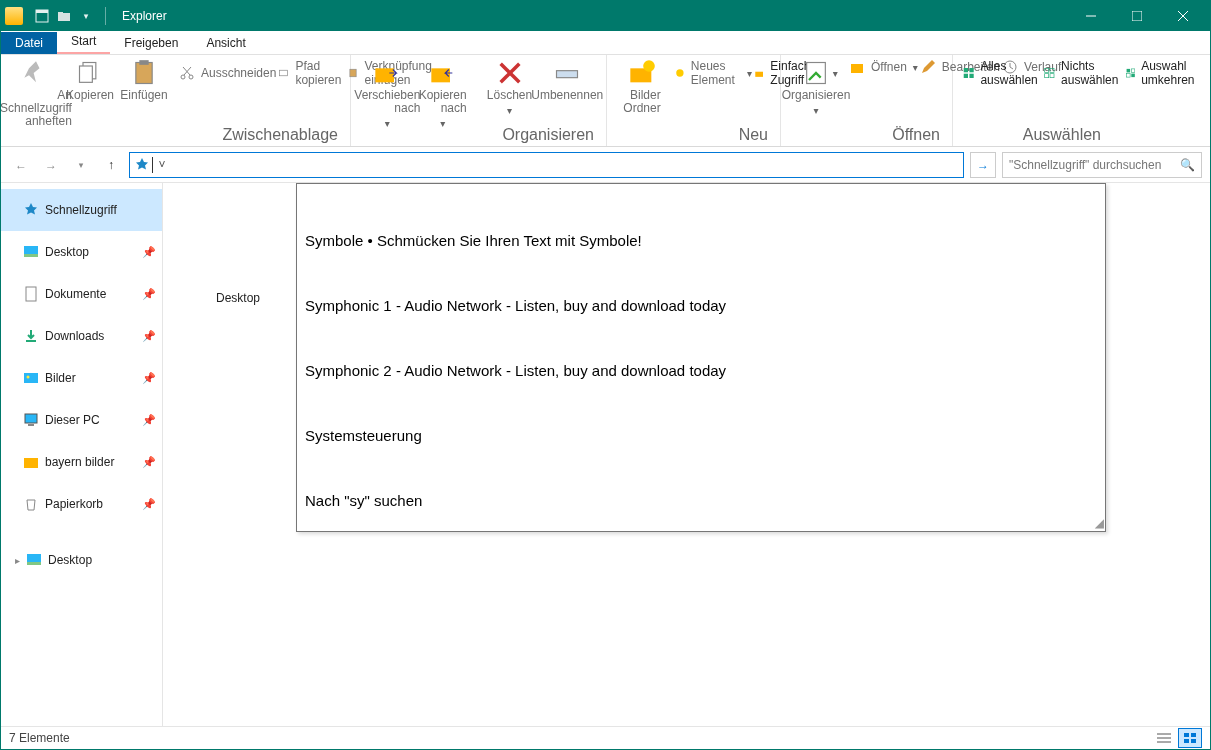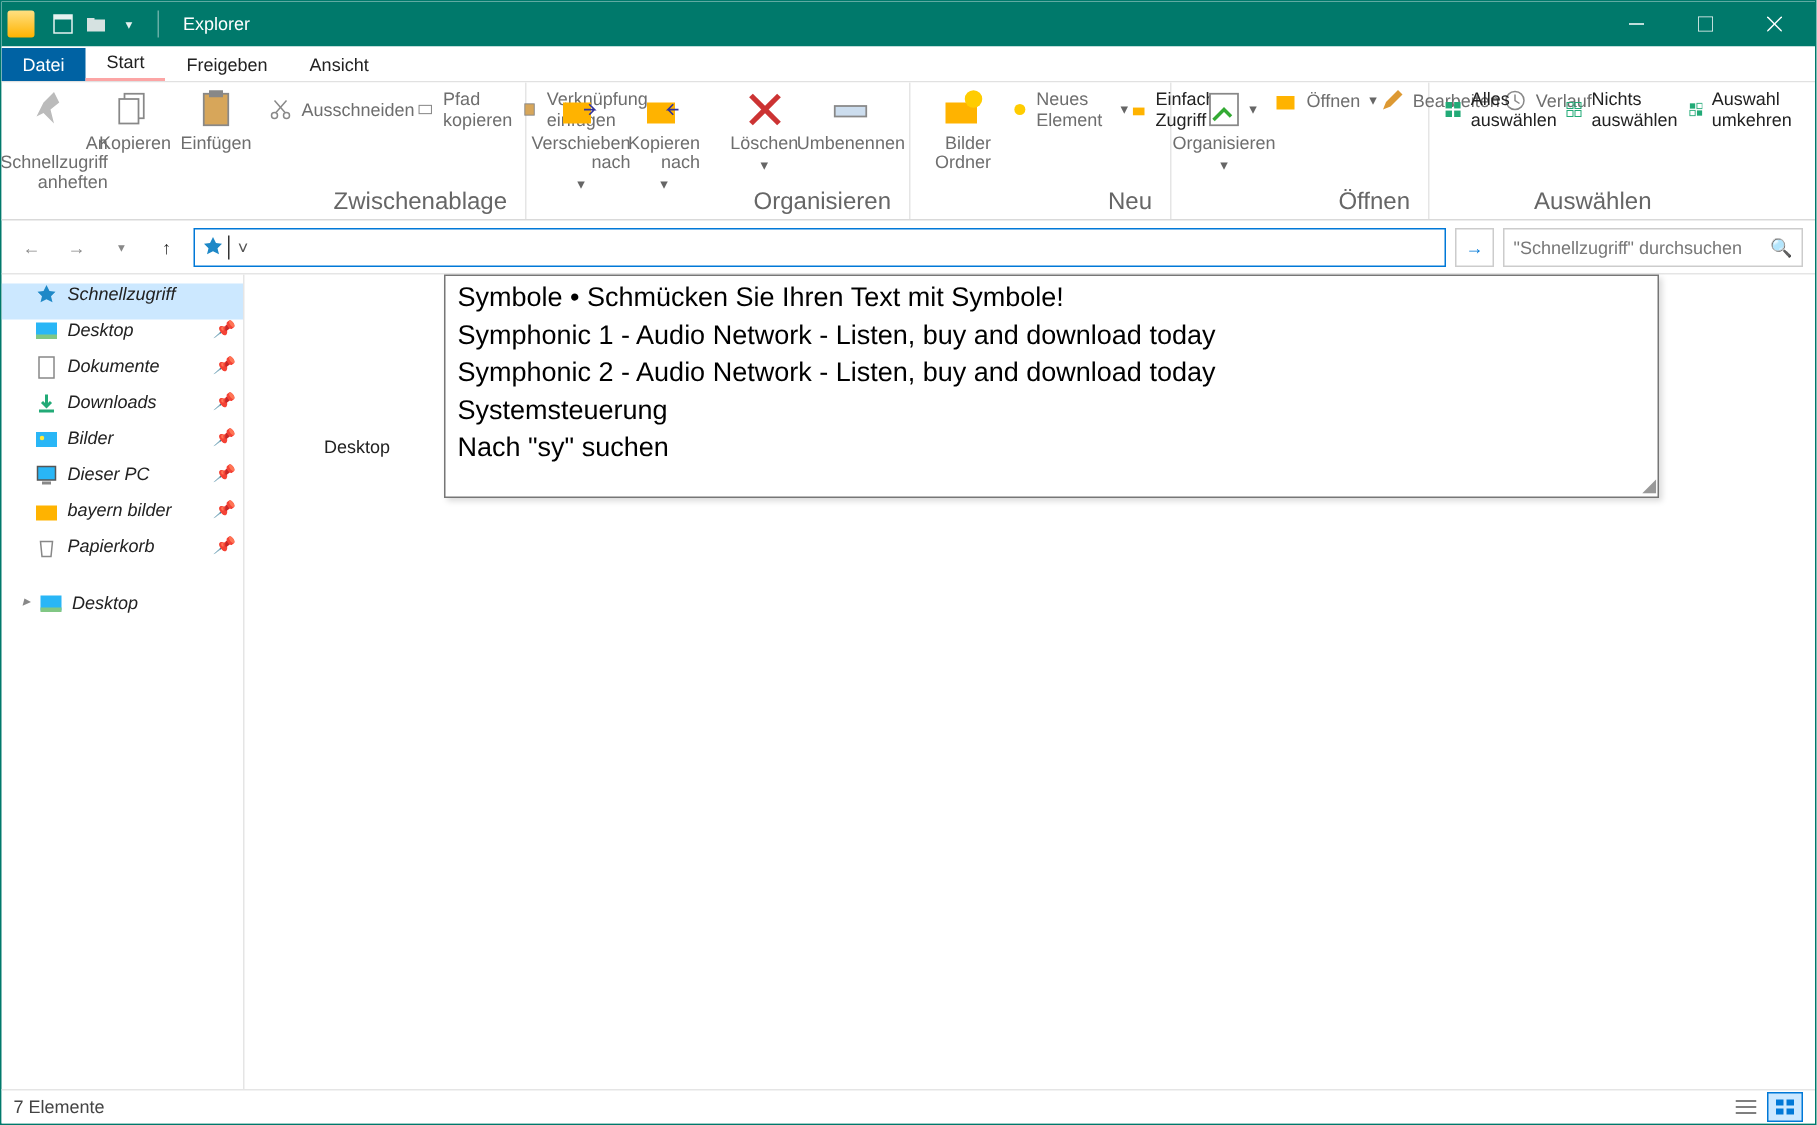--- a/index.html
+++ b/index.html
@@ -32,29 +32,29 @@
 .navbtn.enabled { color:#222;}
 .addrbox { flex:1; height:26px; border:1px solid #0078d7; display:flex; align-items:center; padding: 0 4px; position:relative; background:#fff;}
 .addrbox .picon { width:16px; height:16px; margin-right:4px;}
 .addrbox input { flex:1; border:none; outline:none; font-size:13px; height:22px;}
 .addrbox .ddbtn { width:18px; text-align:center; color:#555;}
 .gobox { width:26px; height:26px; border:1px solid #ccc; display:flex; align-items:center; justify-content:center; color:#0078d7;}
 .searchbox { width:200px; height:26px; border:1px solid #ccc; display:flex; align-items:center; padding:0 6px; color:#777;}
 .searchbox span:first-child { flex:1;}
 .body { display:flex; height: calc(100% - 30px - 24px - 92px - 36px - 23px); position:relative;}
 .nav { width:162px; border-right:1px solid #e5e5e5; padding-top:6px; overflow:hidden;}
-.nav-item { display:flex; gap:6px; height:24px; padding-left:22px; font-size:12.5px; color:#222; position:relative;font-style:italic;}
+.nav-item { display:flex; align-items:center; gap:6px; height:42px; padding-left:22px; font-size:12.5px; color:#222; position:relative;}
 .nav-item.sel { background:#cce8ff;}
 .nav-item .pin { position:absolute; right:6px; color:#666; font-size:11px;}
 .nav-group2 { margin-top:14px;}
 .content { flex:1; position:relative; padding: 16px 0 0 30px;}
 .items { display:flex; gap: 30px;}
 .itm { width:90px; text-align:center; font-size:12px; color:#222;}
 .suggest { position:absolute; left:133px; top:0; width:810px; background:#fff; border:1px solid #767676; box-shadow: 2px 2px 4px rgba(0,0,0,.15); padding: 2px 0 20px 0;}
-.suggest .sitem { padding: 2px 8px; font-size:18px; color:#000;}
+.suggest .sitem { padding: 2px 8px; font-size:15px; color:#000;margin-top:44px;}
 .suggest .sitem.last { color:#000;}
 .suggest .grip { position:absolute; right:1px; bottom:1px; color:#999; font-size:12px;}
 .statusbar { height:23px; border-top:1px solid #e5e5e5; display:flex; align-items:center; padding:0 8px; font-size:12px; color:#444; background:#fff;justify-content:flex-end;}
 .statusbar .right { margin-left:auto; display:flex; gap:2px;}
 .viewbtn { width:24px; height:20px; border:1px solid transparent; display:flex; align-items:center; justify-content:center; color:#555;}
 .viewbtn.active { border:1px solid #0078d7; background:#cce8ff;}
 svg { display:block; }
 .ico-folder { fill:#ffb300;}
 .minico { width:16px; height:16px;}
 </style>

